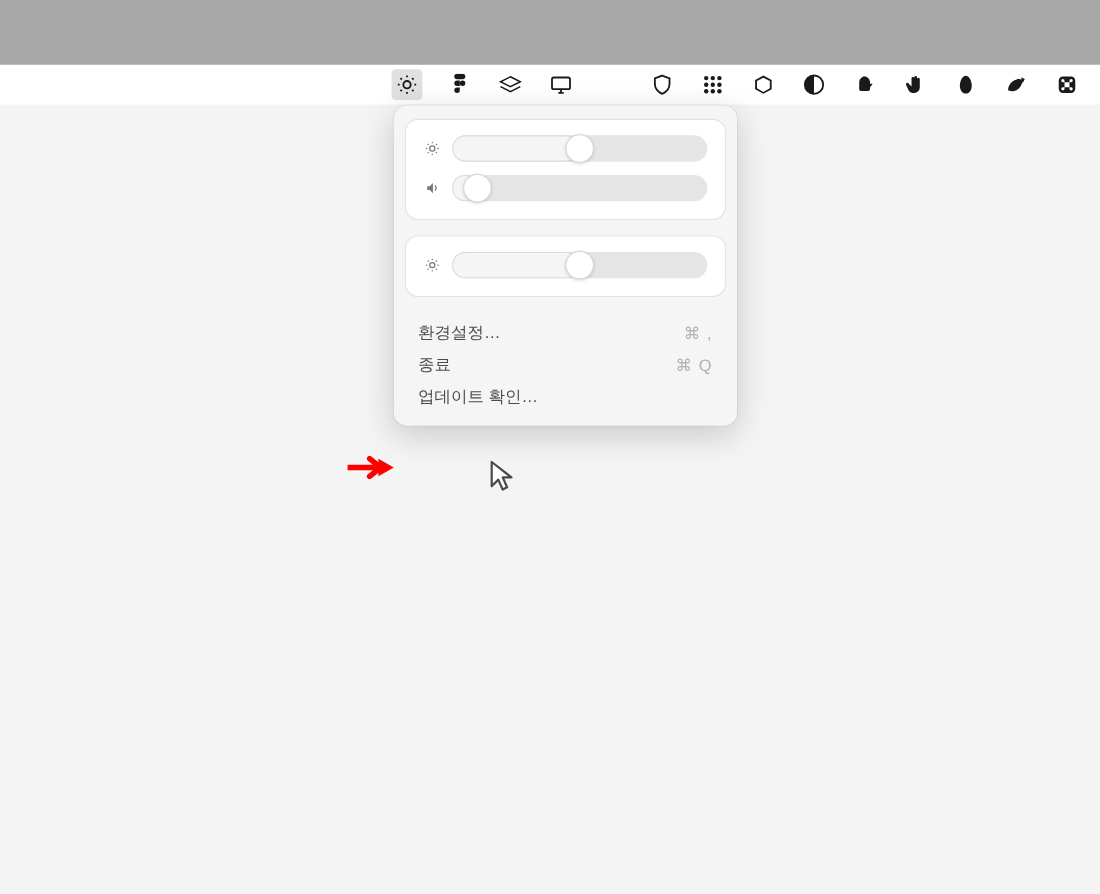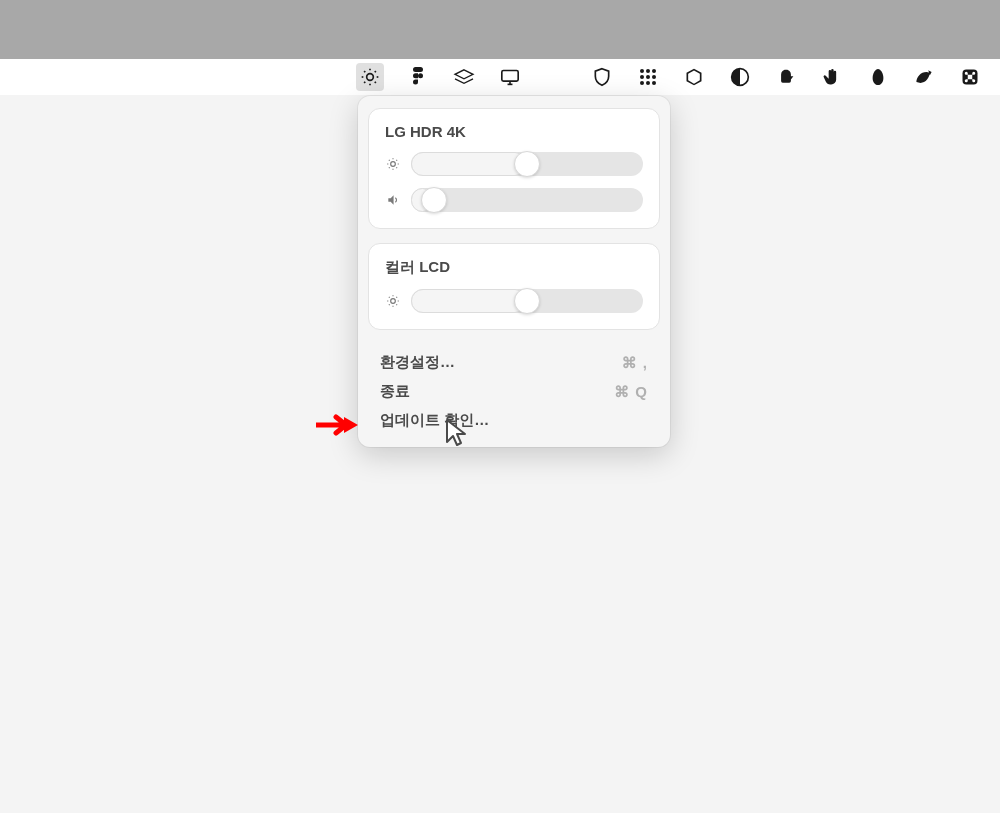--- a/index.html
+++ b/index.html
@@ -104,21 +104,21 @@
   .slider-thumb {
     position: absolute;
     top: 50%;
     transform: translate(-50%, -50%);
     width: 26px; height: 26px;
     background: #ffffff;
     border: 1px solid #d8d8d8;
     border-radius: 50%;
     box-shadow: 0 1px 3px rgba(0,0,0,0.15);
   }
-  .menu-items { padding: 4px 4px; font-weight: bold; }
+  .menu-items { padding: 4px 4px; }
   .menu-item {
     display: flex;
     align-items: center;
     justify-content: space-between;
     padding: 5px 8px;
     font-size: 15px;
     color: #4a4a4a;
     border-radius: 6px;
     cursor: default;
   }
@@ -238,21 +238,20 @@
     <svg width="18" height="18" viewBox="0 0 24 24" fill="currentColor">
         <rect x="2" y="2" width="20" height="20" rx="5"></rect>
         <path fill="#fff" d="M9 7a2 2 0 10-2 2h2v6H7a2 2 0 102 2v-2h6v2a2 2 0 102-2h-2V9h2a2 2 0 10-2-2v2H9V7z"></path>
       </svg>
   </span>
 </div>
 
 <div class="dropdown">
 
   <div class="display-card">
-    <div class="display-title">LG HDR 4K</div>
     <div class="slider-row">
       <span class="slider-icon">
         <svg width="14" height="14" viewBox="0 0 24 24" fill="none" stroke="currentColor" stroke-width="2">
             <circle cx="12" cy="12" r="4"></circle>
             <line x1="12" y1="2" x2="12" y2="4"></line>
             <line x1="12" y1="20" x2="12" y2="22"></line>
             <line x1="4.93" y1="4.93" x2="6.34" y2="6.34"></line>
             <line x1="17.66" y1="17.66" x2="19.07" y2="19.07"></line>
             <line x1="2" y1="12" x2="4" y2="12"></line>
             <line x1="20" y1="12" x2="22" y2="12"></line>
@@ -275,21 +274,20 @@
       </span>
       <div class="slider">
         <div class="slider-track"></div>
         <div class="slider-fill" style="width:10%"></div>
         <div class="slider-thumb" style="left:10%"></div>
       </div>
     </div>
   </div>
 
   <div class="display-card">
-    <div class="display-title">컬러 LCD</div>
     <div class="slider-row">
       <span class="slider-icon">
         <svg width="14" height="14" viewBox="0 0 24 24" fill="none" stroke="currentColor" stroke-width="2">
             <circle cx="12" cy="12" r="4"></circle>
             <line x1="12" y1="2" x2="12" y2="4"></line>
             <line x1="12" y1="20" x2="12" y2="22"></line>
             <line x1="4.93" y1="4.93" x2="6.34" y2="6.34"></line>
             <line x1="17.66" y1="17.66" x2="19.07" y2="19.07"></line>
             <line x1="2" y1="12" x2="4" y2="12"></line>
             <line x1="20" y1="12" x2="22" y2="12"></line>

